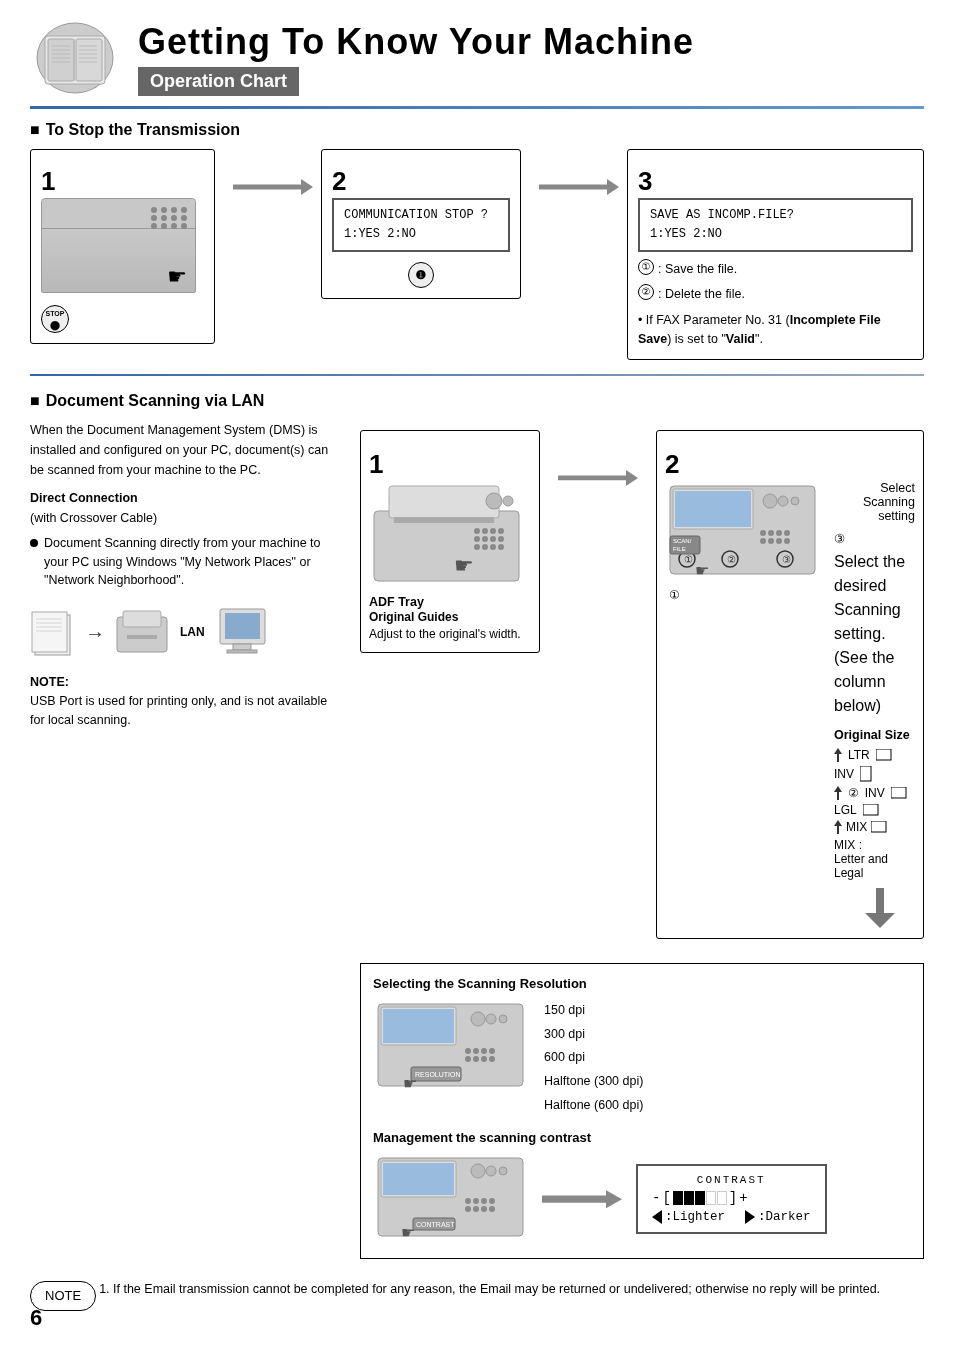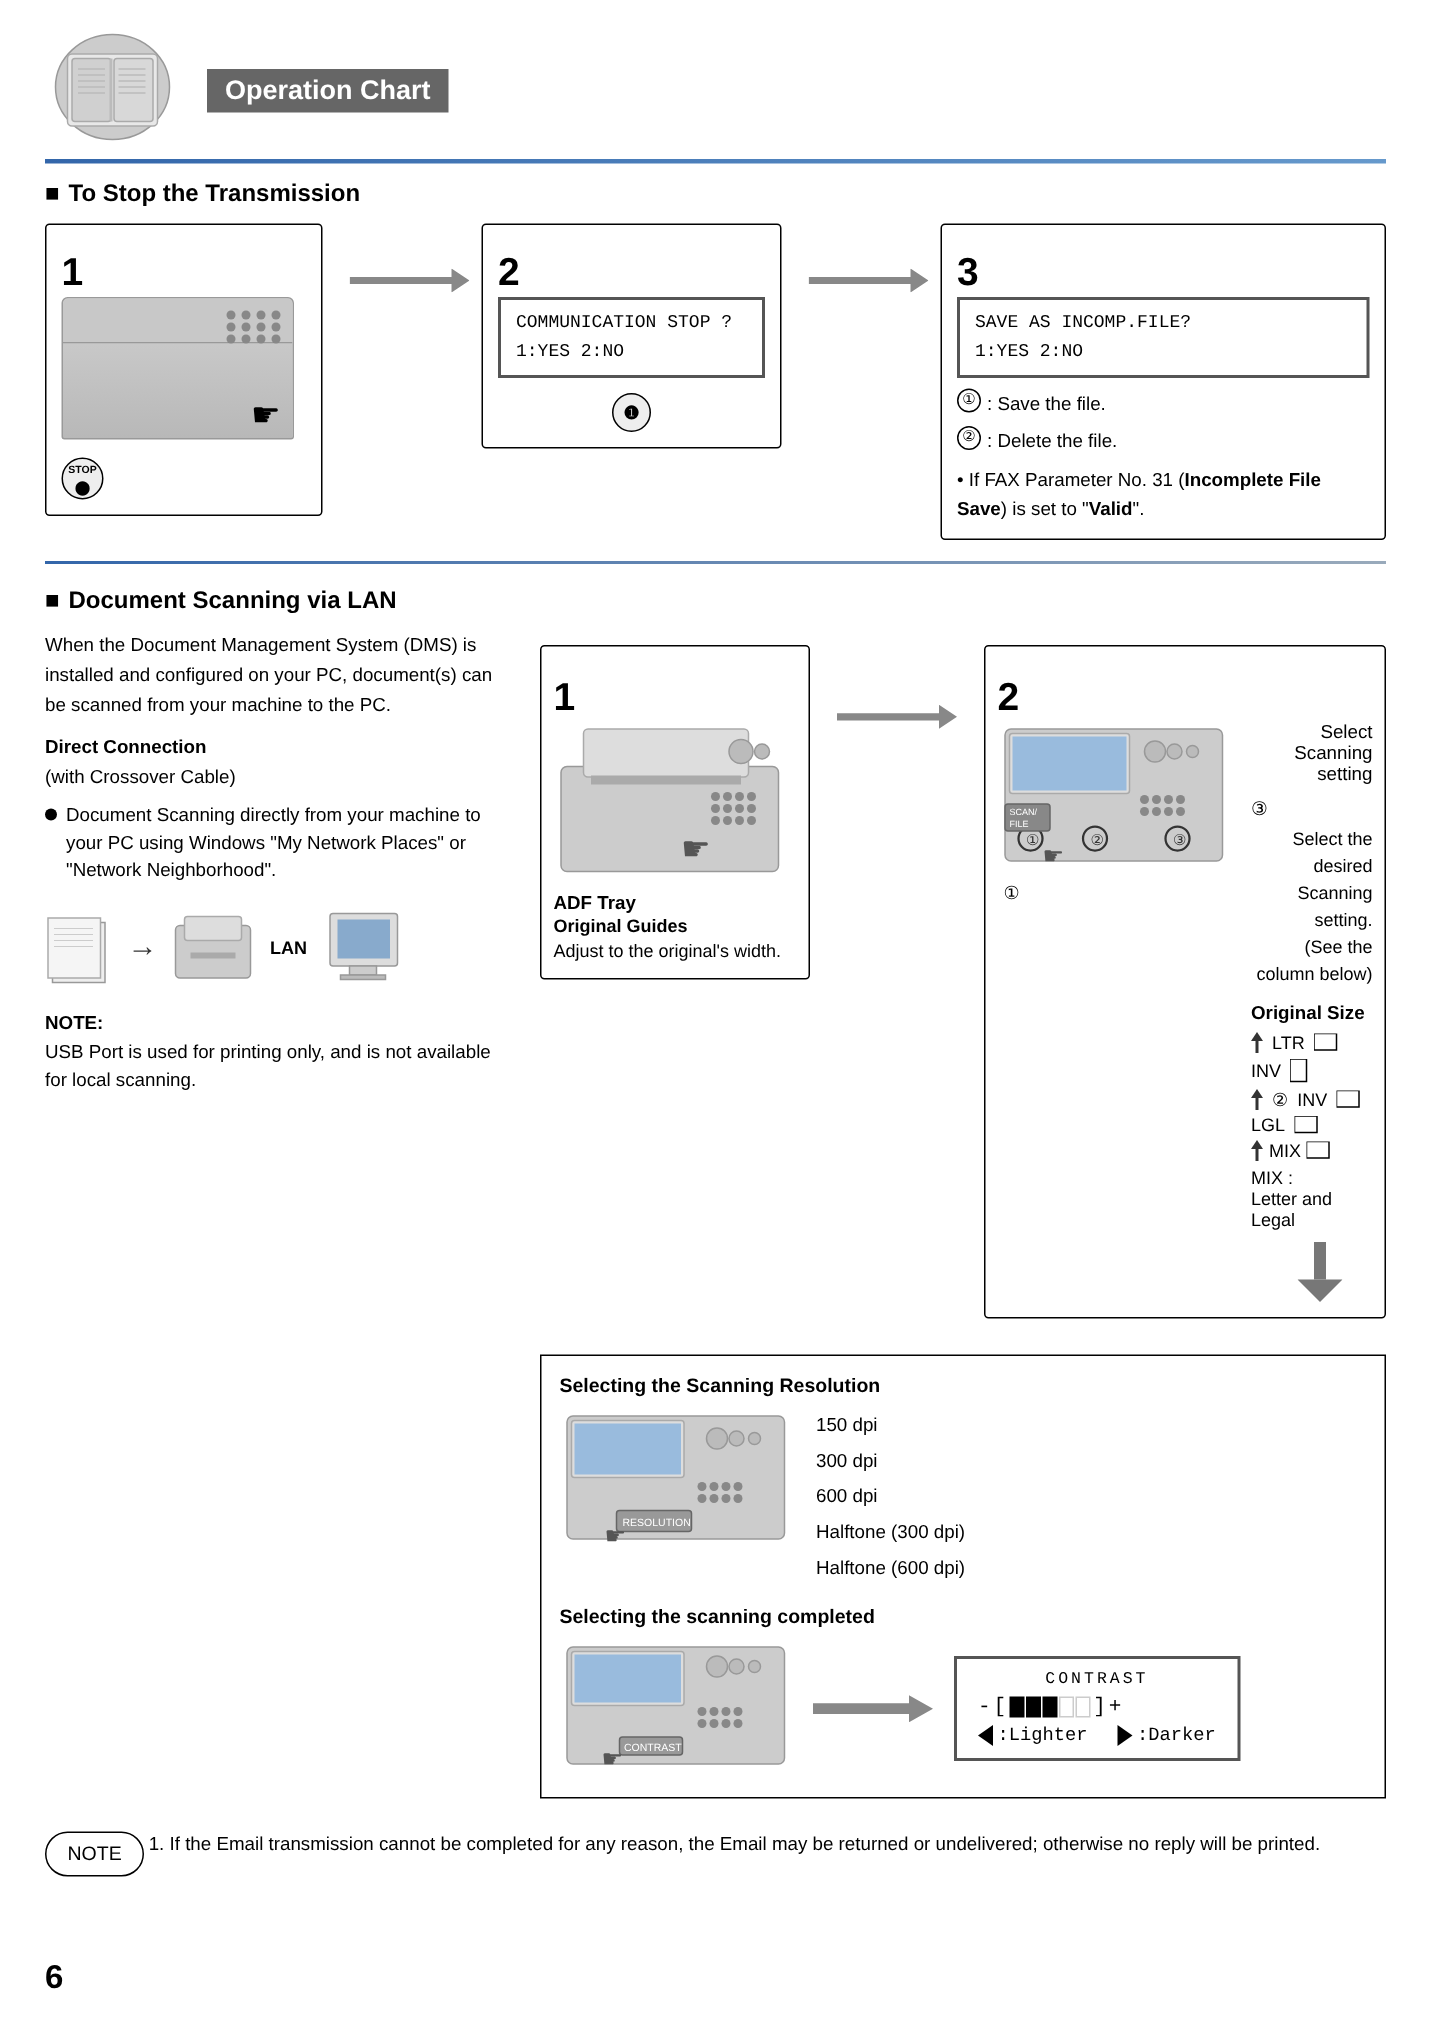--- a/index.html
+++ b/index.html
@@ -442,20 +442,21 @@
       <line x1="22" y1="40" x2="40" y2="40" stroke="#bbb" stroke-width="1"></line>
       <line x1="22" y1="44" x2="40" y2="44" stroke="#bbb" stroke-width="1"></line>
       <line x1="49" y1="28" x2="67" y2="28" stroke="#bbb" stroke-width="1"></line>
       <line x1="49" y1="32" x2="67" y2="32" stroke="#bbb" stroke-width="1"></line>
       <line x1="49" y1="36" x2="67" y2="36" stroke="#bbb" stroke-width="1"></line>
       <line x1="49" y1="40" x2="67" y2="40" stroke="#bbb" stroke-width="1"></line>
       <line x1="49" y1="44" x2="67" y2="44" stroke="#bbb" stroke-width="1"></line>
     </svg>
   </div>
   <div class="header-text">
+    <div class="main-title">Getting To Know Your Machine</div>
     <div class="sub-title-bar">Operation Chart</div>
   </div>
 </div>
 
 <div class="blue-line"></div>
 
 <div class="section">
   <div class="section-title">To Stop the Transmission</div>
 
   <div class="flow-row">
@@ -673,21 +674,21 @@
               </div>
             </div>
 
             <div>
               <div style="font-size:12.5px; margin-bottom:8px;text-align:right;">
                 Select<br>Scanning setting
               </div>
               <div style="font-size:12.5px; margin-bottom:4px;">
                 <span>③</span>
               </div>
-              <div style="font-size:12px; line-height:1.5;text-align:right;">
+              <div style="font-size:16px; line-height:1.5;">
                 Select the desired<br>Scanning setting.<br>(See the column below)
               </div>
 
               <div style="margin-top:10px; font-size:12.5px; font-weight:bold; margin-bottom:6px;">Original Size</div>
 
               <div style="font-size:12px; line-height:1;">
                 <div style="display:flex; align-items:center; gap:6px; margin-bottom:4px;">
                   <svg width="8" height="14" viewBox="0 0 8 14">
                       <polygon points="4,0 8,6 0,6" fill="#333"></polygon>
                       <rect x="3" y="6" width="2" height="8" fill="#333"></rect>
@@ -777,21 +778,21 @@
           <div class="res-list">
             <div>150 dpi</div>
             <div>300 dpi</div>
             <div>600 dpi</div>
             <div>Halftone (300 dpi)</div>
             <div>Halftone (600 dpi)</div>
           </div>
         </div>
 
         <div class="contrast-section">
-          <div class="contrast-title">Selecting the scanning completed</div>
+          <div class="contrast-title">Management the scanning contrast</div>
           <div class="contrast-inner">
 
             <div>
               <svg width="155" height="90" viewBox="0 0 155 90">
                 <rect x="5" y="5" width="145" height="78" rx="4" fill="#ccc" stroke="#999"></rect>
                 <rect x="8" y="8" width="75" height="36" rx="2" fill="#ddd" stroke="#aaa"></rect>
                 <rect x="10" y="10" width="71" height="32" fill="#99bbdd"></rect>
                 <circle cx="105" cy="18" r="7" fill="#bbb" stroke="#999"></circle>
                 <circle cx="118" cy="18" r="5" fill="#bbb" stroke="#999"></circle>
                 <circle cx="130" cy="18" r="4" fill="#bbb" stroke="#999"></circle>

